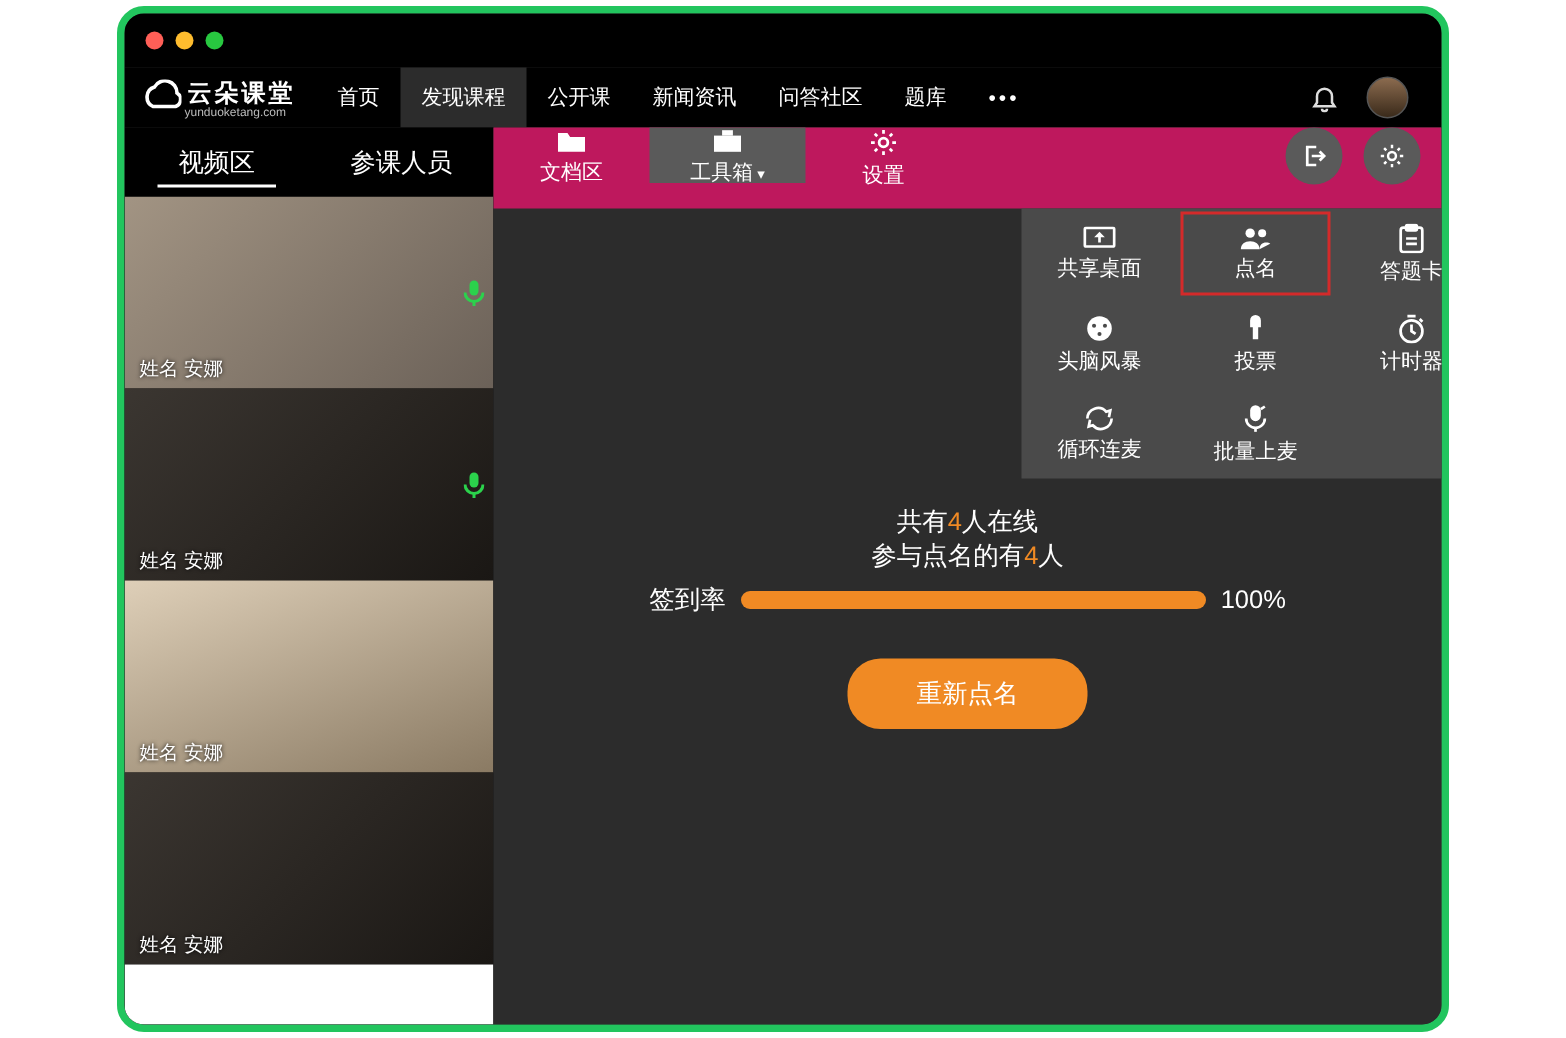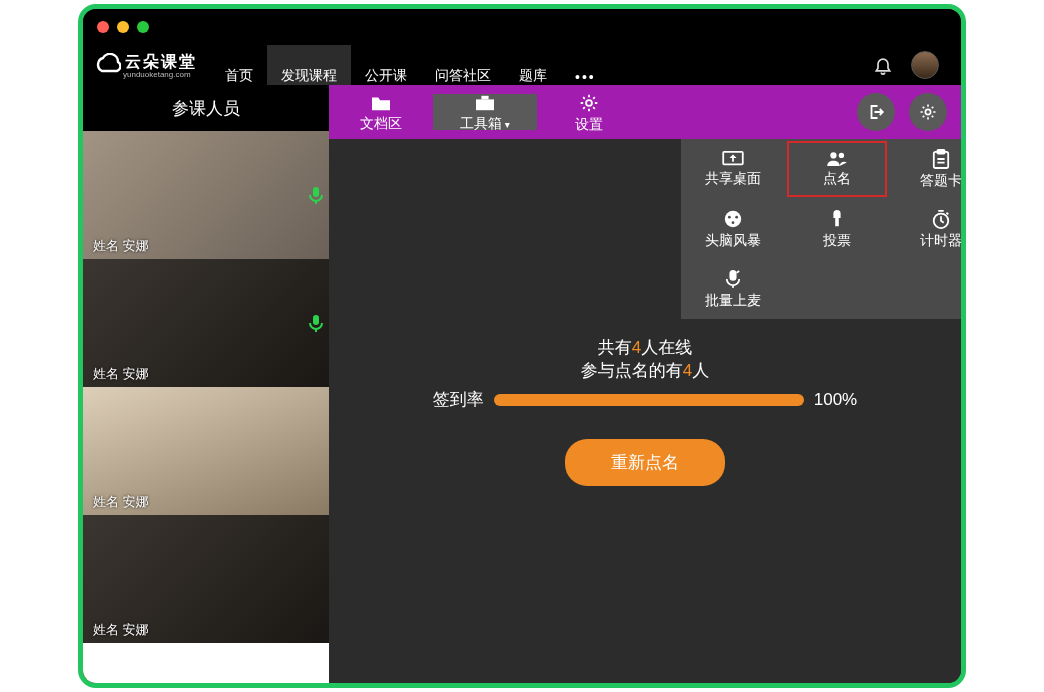--- a/index.html
+++ b/index.html
@@ -25,21 +25,21 @@
   .dot-r { background: #ff5f57; } .dot-y { background: #febc2e; } .dot-g { background: #28c840; }
   .topnav {
     height: 40px; background: #000; display: flex; align-items: center;
     padding: 0 10px; color: #fff; font-size: 14px;
   }
   .logo { display:flex; align-items:center; margin-right:14px; }
   .logo svg { flex-shrink:0; }
   .logo .t1 { font-size:16px; font-weight:700; letter-spacing:2px; margin-left:4px; }
   .logo .t2 { font-size:8px; color:#bbb; margin-left:2px; display:block; margin-top:-3px;}
   .nav-item {
-    padding: 0 14px; height:40px; display:flex; align-items:flex-end; cursor:pointer;
+    padding: 0 14px; height:40px; display:flex; align-items:center; cursor:pointer;
   }
   .nav-item.active { background:#2c2c2c; }
   .nav-more { letter-spacing:2px; }
   .nav-right { margin-left:auto; display:flex; align-items:center; gap:18px; padding-right:12px;}
   .bell { color:#ddd; }
   .avatar { width:28px; height:28px; border-radius:50%; background:linear-gradient(180deg,#8b6b4f 0%,#3a2a1a 100%); border:1px solid #555;}
   .body { display:flex; height: calc(100% - 76px); }
   .sidebar { width: 246px; background:#000; display:flex; flex-direction:column; }
   .side-tabs { display:flex; height:46px; }
   .side-tab {
@@ -61,21 +61,21 @@
   .vname {
     position:absolute; left:10px; bottom:4px; color:#fff; font-size:13px;
     text-shadow:0 0 3px #000;
   }
   .mic {
     position:absolute; right:6px; bottom:50%; transform:translateY(50%);
     color:#2bd24c; font-size:16px;
   }
   .main { flex:1; background:#2c2c2c; display:flex; flex-direction:column; position:relative;}
   .tool-row {
-    height:54px; background:#a21caf; display:flex; align-items:center;
+    height:54px; background:#be185d; display:flex; align-items:flex-start;
   }
   .tool-slot {
     width:104px; display:flex; flex-direction:column; align-items:center; justify-content:center;
     color:#fff; font-size:14px; gap:4px; cursor:pointer;
   }
   .tool-slot.active { background:#5a5a5a; }
   .tool-slot .lbl { line-height:1;}
   .tool-slot .caret::after{ content:" \25BE"; font-size:10px;}
   .tool-right { margin-left:auto; display:flex; align-items:center; gap:14px; padding-right:14px;}
   .circle-btn {
@@ -127,40 +127,46 @@
     <div class="nav-item">
         <span>首页</span>
       </div>
     <div class="nav-item active">
         <span>发现课程</span>
       </div>
     <div class="nav-item">
         <span>公开课</span>
       </div>
     <div class="nav-item">
+        <span>新闻资讯</span>
+      </div>
+    <div class="nav-item">
         <span>问答社区</span>
       </div>
     <div class="nav-item">
         <span>题库</span>
       </div>
     <div class="nav-item nav-more">•••</div>
     <div class="nav-right">
       <div class="bell">
         <svg width="20" height="20" viewBox="0 0 24 24" fill="none" stroke="currentColor" stroke-width="2">
           <path d="M18 16v-5a6 6 0 10-12 0v5l-2 3h16l-2-3z"></path>
             <path d="M10 21a2 2 0 004 0"></path>
         </svg>
       </div>
       <div class="avatar"></div>
     </div>
   </div>
 
   <div class="body">
     <div class="sidebar">
       <div class="side-tabs">
+        <div class="side-tab active">
+            <span>视频区</span>
+          </div>
         <div class="side-tab">
             <span>参课人员</span>
           </div>
       </div>
       <div class="vlist">
         <div class="vcell">
           <div class="ph"></div>
           <span class="vname">姓名 安娜</span>
           <span class="mic">
             <svg width="14" height="18" viewBox="0 0 14 18" fill="#2bd24c">
@@ -275,20 +281,26 @@
           <span>投票</span>
         </div>
         <div class="dd-item">
           <svg width="20" height="20" viewBox="0 0 22 22" fill="none" stroke="#fff" stroke-width="2">
               <circle cx="11" cy="13" r="8"></circle>
               <path d="M11 8v5l3 2M8 2h6M17 4l2 2"></path>
             </svg>
           <span>计时器</span>
         </div>
         <div class="dd-item">
+          <svg width="22" height="18" viewBox="0 0 24 20" fill="none" stroke="#fff" stroke-width="2">
+              <path d="M3 10a8 8 0 0114-5l3-1-1 5M21 10a8 8 0 01-14 5l-3 1 1-5"></path>
+            </svg>
+          <span>循环连麦</span>
+        </div>
+        <div class="dd-item">
           <svg width="16" height="20" viewBox="0 0 18 22" fill="#fff">
               <rect x="5" y="1" width="8" height="12" rx="4"></rect>
               <path d="M2 11a7 7 0 0014 0" fill="none" stroke="#fff" stroke-width="2"></path>
               <rect x="8" y="18" width="2" height="3"></rect>
               <path d="M13 4l3-2" stroke="#fff" stroke-width="2"></path>
             </svg>
           <span>批量上麦</span>
         </div>
       </div>
 

